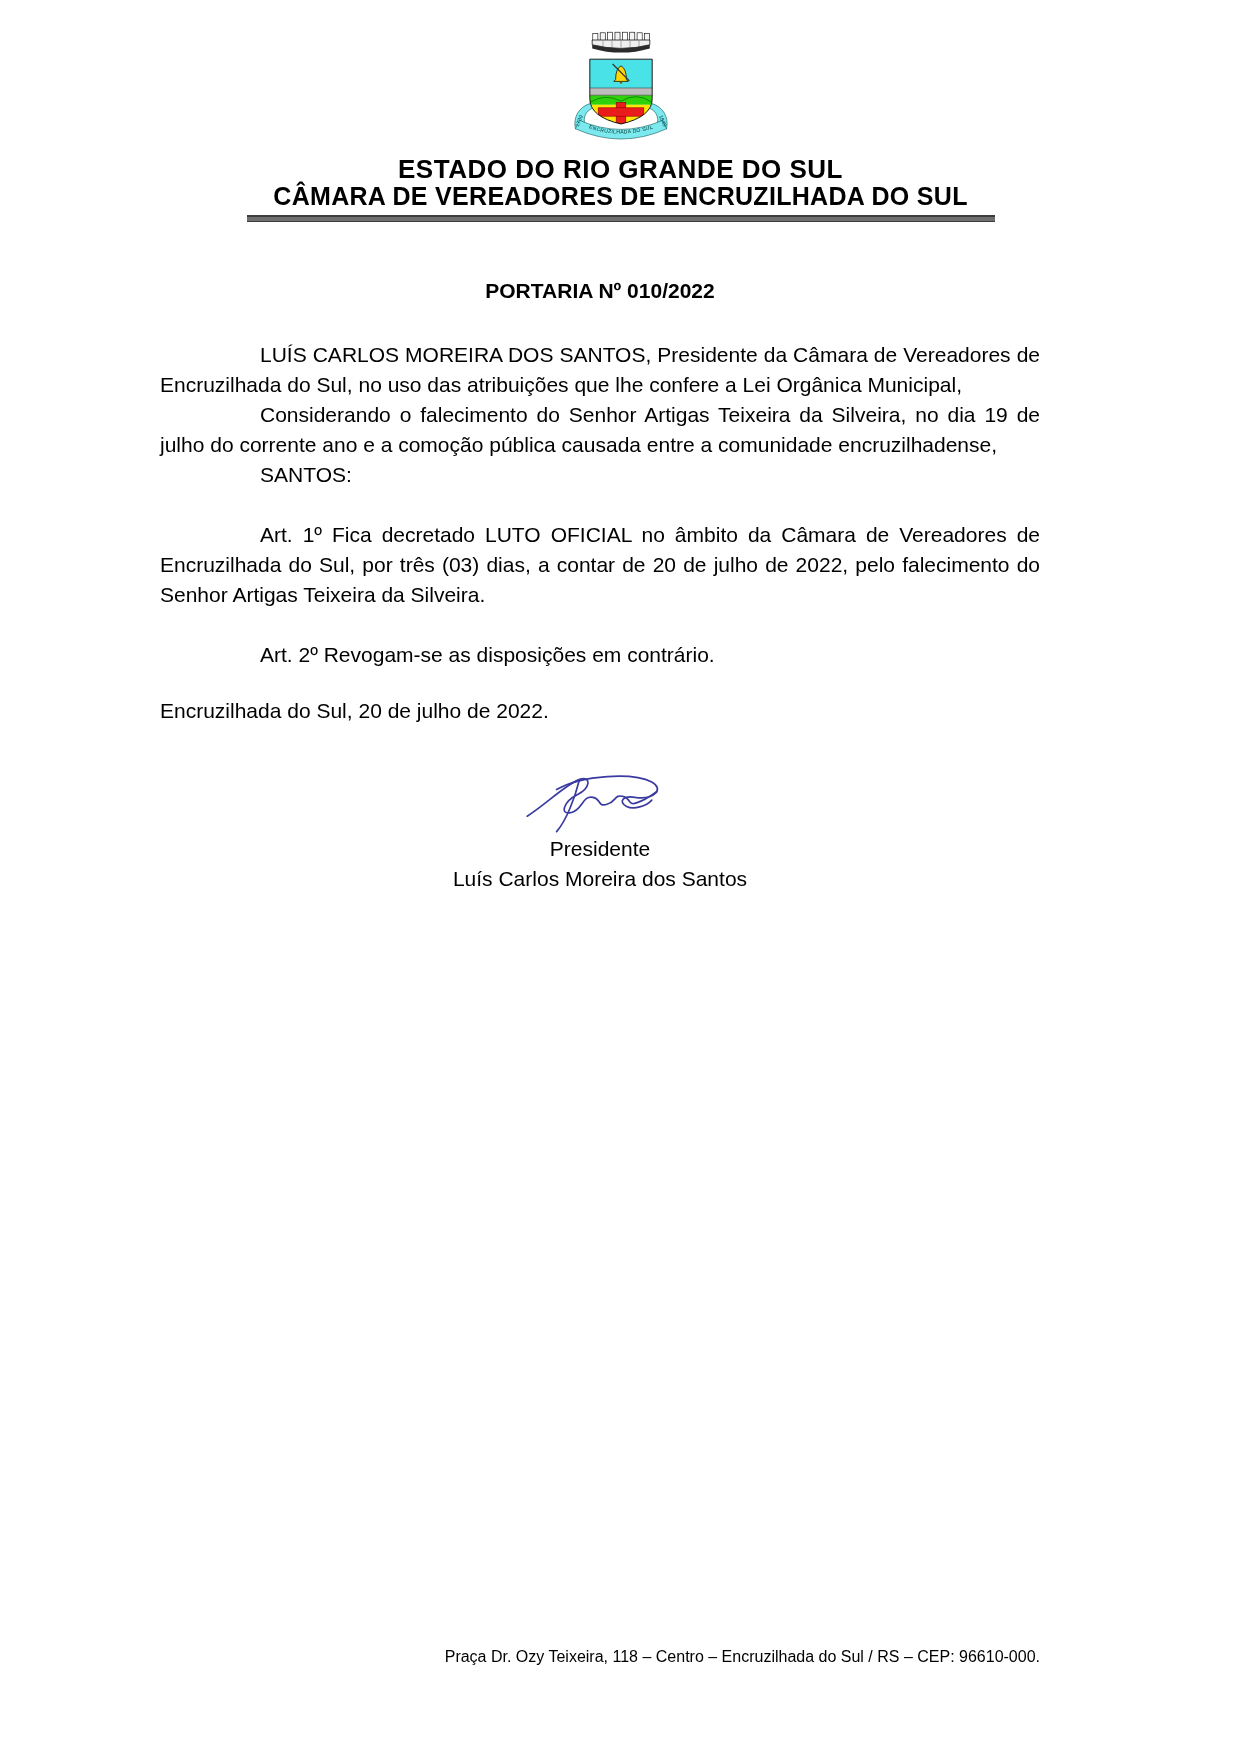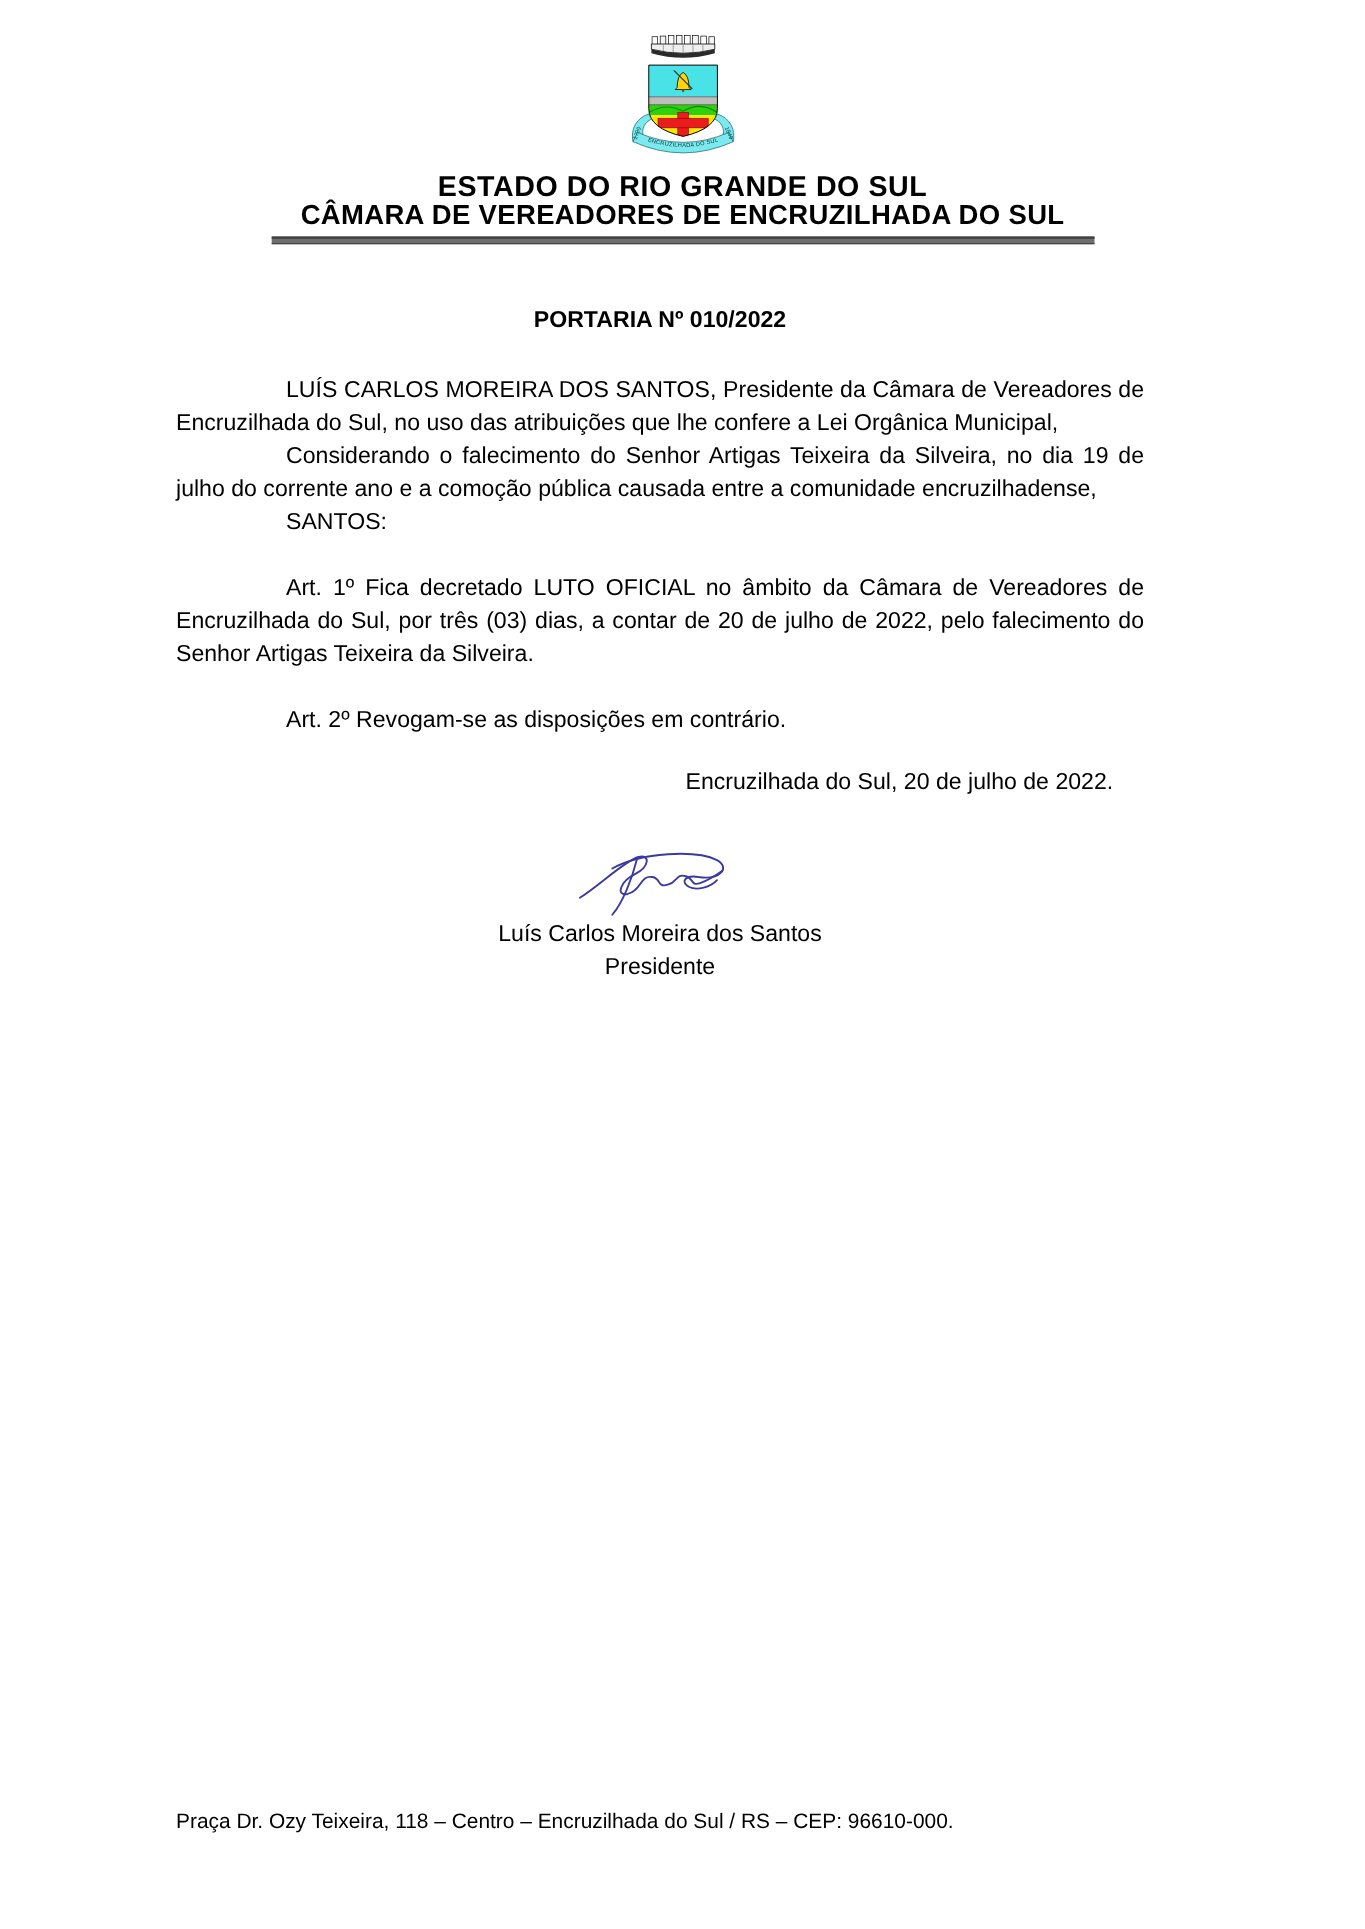--- a/index.html
+++ b/index.html
@@ -14,27 +14,27 @@
   .state-line{font-weight:bold;font-size:26px;line-height:26px;margin-top:8px;letter-spacing:0.5px;}
   .chamber-line{font-weight:bold;font-size:25px;line-height:29px;letter-spacing:0.3px;}
   .header-rule{width:748px;margin:4px auto 0;height:4px;background:#6e6e6e;
     border-top:2px solid #3d3d3d;border-bottom:1px solid #3d3d3d;}
   
   .doc-title{margin-top:56px;text-align:center;font-weight:bold;font-size:21px;line-height:26px;}
   
   .doc-body{margin-top:36px;font-size:21px;line-height:30px;}
   .par{margin:0;text-align:justify;text-indent:100px;}
   .gap-top{margin-top:30px;}
-  .dateline{margin:26px 0 0;text-align:right;padding-right:28px;}
+  .dateline{margin:26px 0 0;text-align:left;padding-right:28px;}
   
   .sig-block{margin-top:44px;text-align:center;font-size:21px;line-height:30px;}
   .sig-scrawl{display:block;margin:0 auto -6px;}
   
-  .doc-footer{position:absolute;top:1642px;left:160px;width:880px;text-align:left;
-    font-size:19px;line-height:30px;}
+  .doc-footer{position:absolute;top:1642px;left:160px;width:880px;text-align:right;
+    font-size:16px;line-height:30px;}
   .bold{font-weight:normal;}
 </style>
 </head>
 <body>
 
 <div class="page">
 
   <div class="doc-header">
 
     <svg class="crest" width="132" height="120" viewBox="0 0 220 200" aria-hidden="true">
@@ -111,22 +111,22 @@
     </div>
 
     <div class="sig-block">
       <svg class="sig-scrawl" width="180" height="70" viewBox="0 0 240 100" aria-hidden="true">
         <g fill="none" stroke="#3a3aa0" stroke-width="2.4" stroke-linecap="round">
           <path d="M16,66 C44,48 74,18 92,13 C108,9 106,26 88,35 C68,45 62,64 78,61 C96,57 94,36 110,39 C122,41 116,53 130,49 C144,45 140,34 154,38 C164,41 160,51 172,47 C184,43 194,36 201,31"></path>
           <path d="M58,28 C96,6 168,4 194,17 C212,27 198,43 170,39 C152,36 146,46 158,52 C168,57 186,52 194,43"></path>
           <path d="M90,16 C84,40 72,72 58,88"></path>
         </g>
       </svg>
+      <div>Presidente</div>
       <div>Luís Carlos Moreira dos Santos</div>
-      <div>Presidente</div>
     </div>
   </div>
 
   <div class="doc-footer">
     <div>Praça Dr. Ozy Teixeira, 118 – Centro – Encruzilhada do Sul / RS – CEP: 96610-000.</div>
   </div>
 
 </div>
 
 </body></html>

